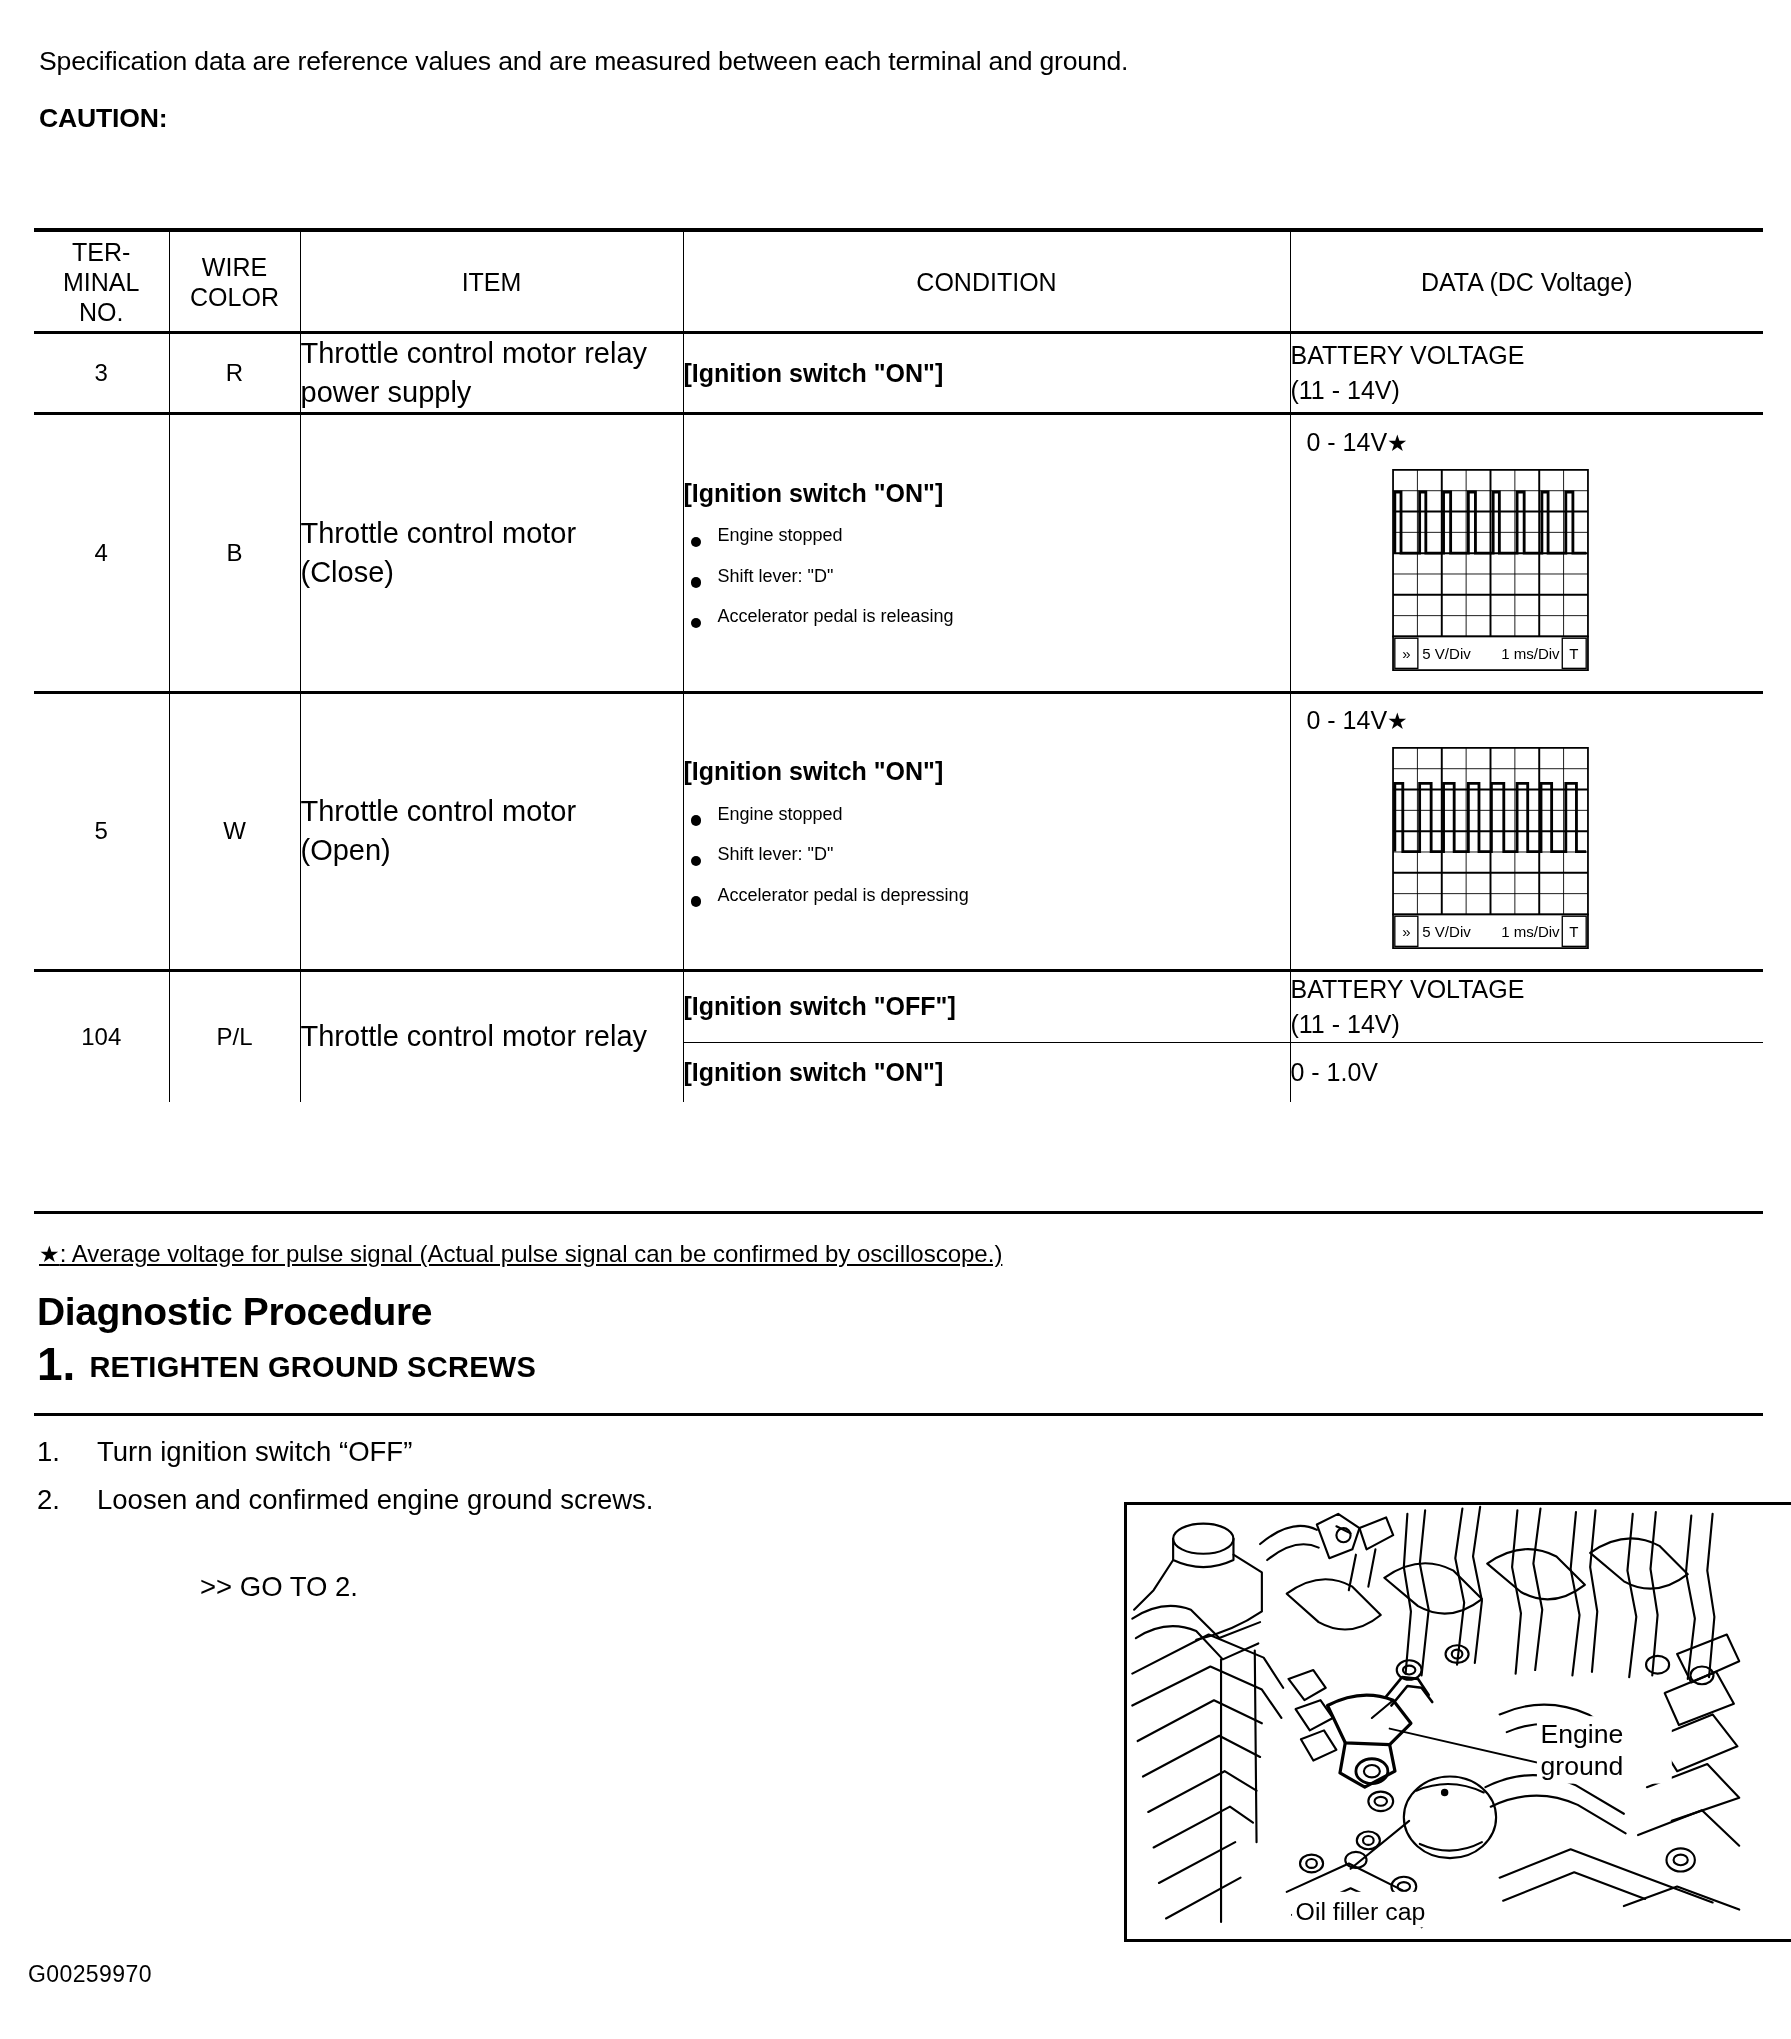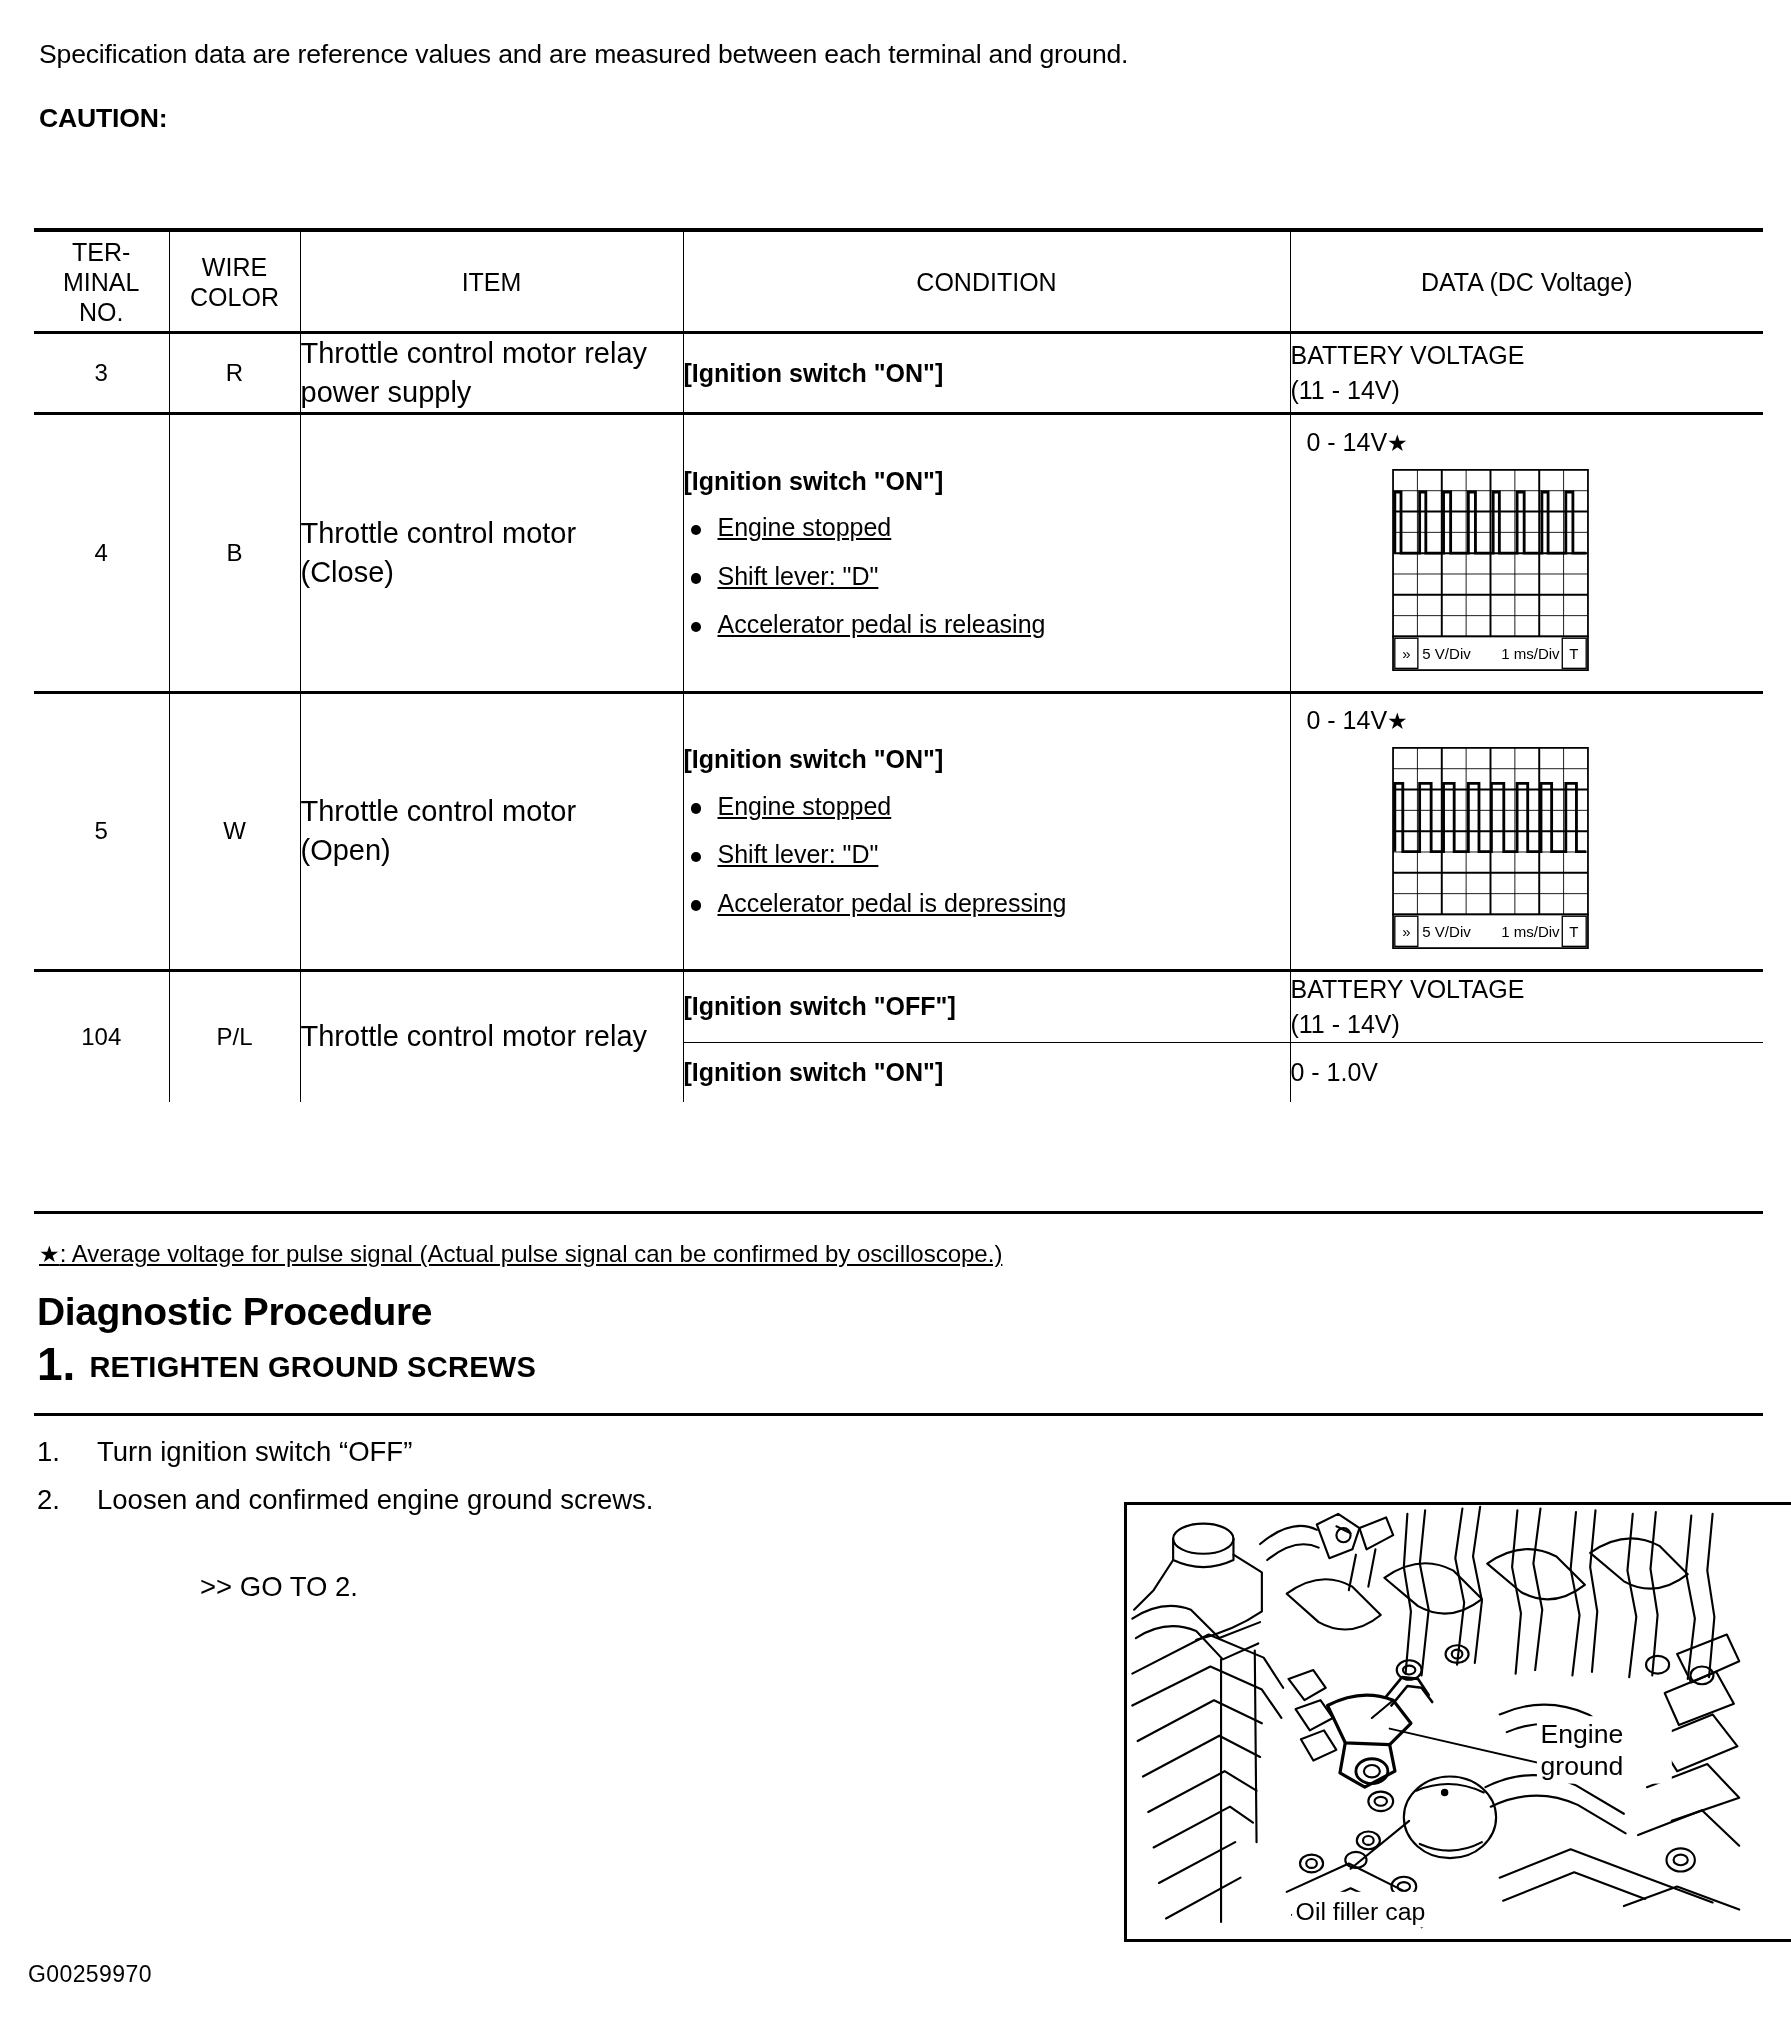--- a/index.html
+++ b/index.html
@@ -20,21 +20,21 @@
     width: 1792px;
     height: 2039px;
     box-sizing: border-box;
     padding: 0;
   }
 
   
   .intro {
     position: absolute;
     left: 39px;
-    top: 38px;
+    top: 45px;
     font-size: 26.6px;
     line-height: 1.25;
     letter-spacing: -0.2px;
     white-space: nowrap;
   }
   .caution-label {
     position: absolute;
     left: 39px;
     top: 103px;
     font-size: 26.6px;
@@ -96,22 +96,21 @@
   .cell-pad { padding: 14px 16px; }
   .cell-top { vertical-align: top; }
 
   .item-text { line-height: 1.35; font-size: 29px; }
   .cond-head { font-weight: bold; font-size: 25px; margin-bottom: 17.7px; }
   .cond-list { list-style: none; margin: 0; padding: 0; }
   .cond-list li {
     position: relative;
     padding-left: 34px;
     margin-bottom: 19.5px;
-    font-size: 25px;
-    text-decoration: underline;
+    font-size: 18px;
   }
   .cond-list li:last-child { margin-bottom: 0; }
   .cond-list li::before {
     content: "";
     position: absolute;
     left: 7px;
     top: 11.5px;
     width: 10.6px;
     height: 10.6px;
     background: #000;

